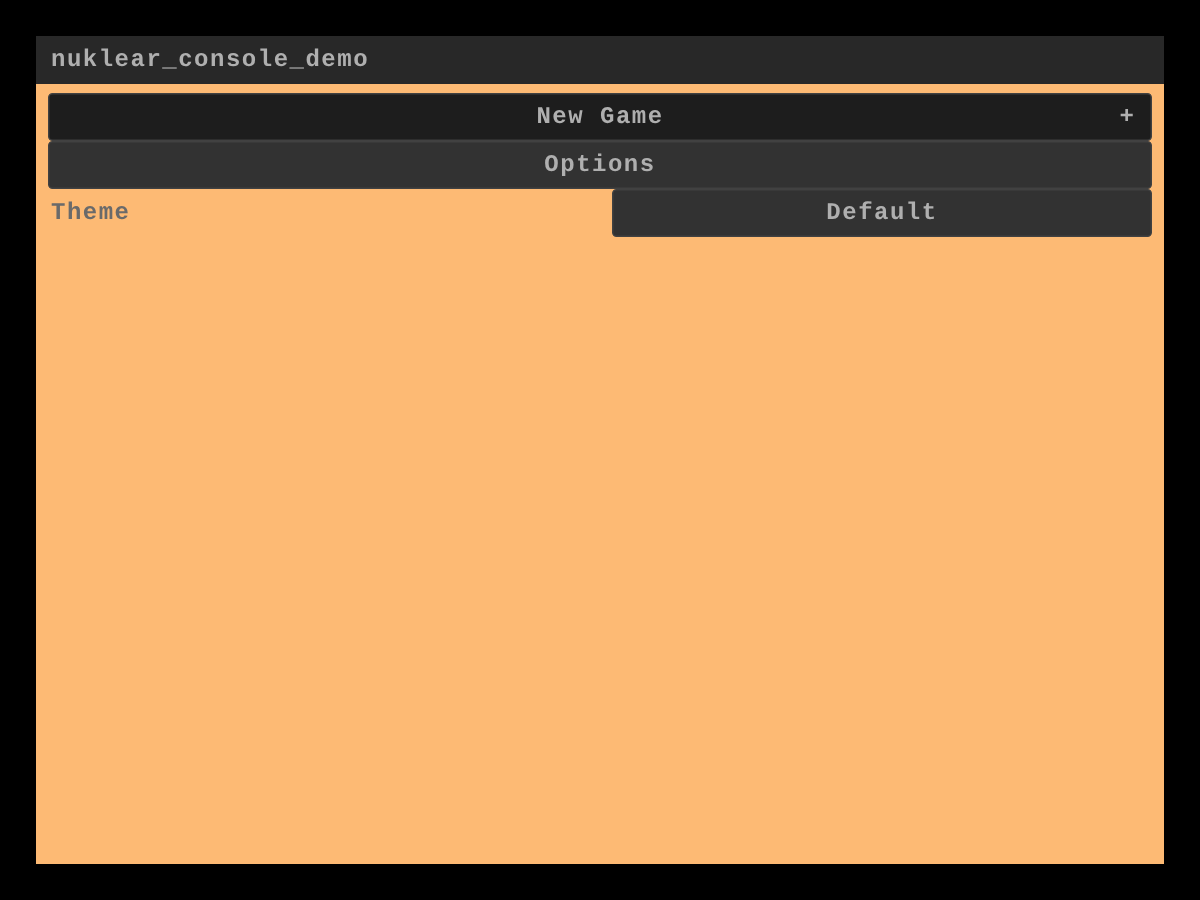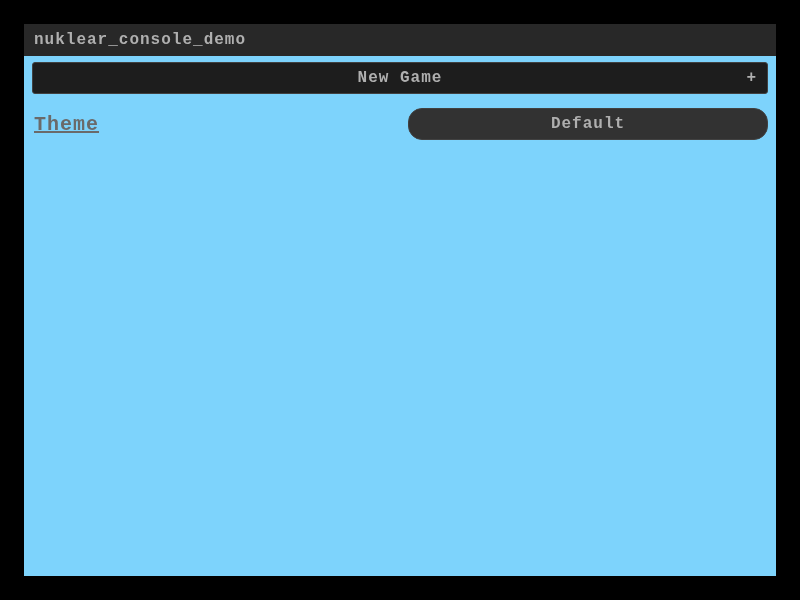--- a/index.html
+++ b/index.html
@@ -7,39 +7,39 @@
   body {
     background: #000000;
     font-family: "Courier New", monospace;
     font-weight: bold;
     letter-spacing: 1px;
     padding: 24px;
   }
   .window {
     width: 752px;
     height: 552px;
-    background: #7dd3fc;
+    background: #fdba74;
     display: flex;
     flex-direction: column;
   }
   .titlebar {
     height: 32px;
     background: #282828;
     color: #afafaf;
     font-size: 16px;
     padding: 6px 10px;
     display: flex;
     align-items: center;
   }
   .content {
     flex: 1;
     padding: 6px 8px;
     display: flex;
     flex-direction: column;
-    gap: 14px;
+    gap: 0;
     text-align: right;
   }
   .btn {
     position: relative;
     height: 32px;
     background: #323232;
     border: 1px solid #414141;
     border-radius: 3px;
     color: #afafaf;
     font-family: inherit;
@@ -72,46 +72,47 @@
   .row {
     display: flex;
     align-items: center;
     gap: 8px;
     height: 32px;
   }
   .row-label {
     width: 50%;
     padding-left: 2px;
     color: #6a6a6a;
-    font-size: 20px;
+    font-size: 16px;
     display: flex;
     align-items: center;
     height: 100%;
-    text-decoration: underline;
   }
   .row .btn {
     flex: 1;
     height: 100%;
-    border-radius: 14px;
   }
 </style>
 </head>
 <body>
 
 <div class="window">
   <div class="titlebar">
     <span>nuklear_console_demo</span>
   </div>
   <div class="content">
 
     <div class="btn selected">
       <span>New Game</span>
       <span class="plus">+</span>
     </div>
 
+    <div class="btn">
+      <span>Options</span>
+    </div>
 
     <div class="row">
       <div class="row-label">Theme</div>
       <div class="btn">
         <span>Default</span>
       </div>
     </div>
 
 
 

